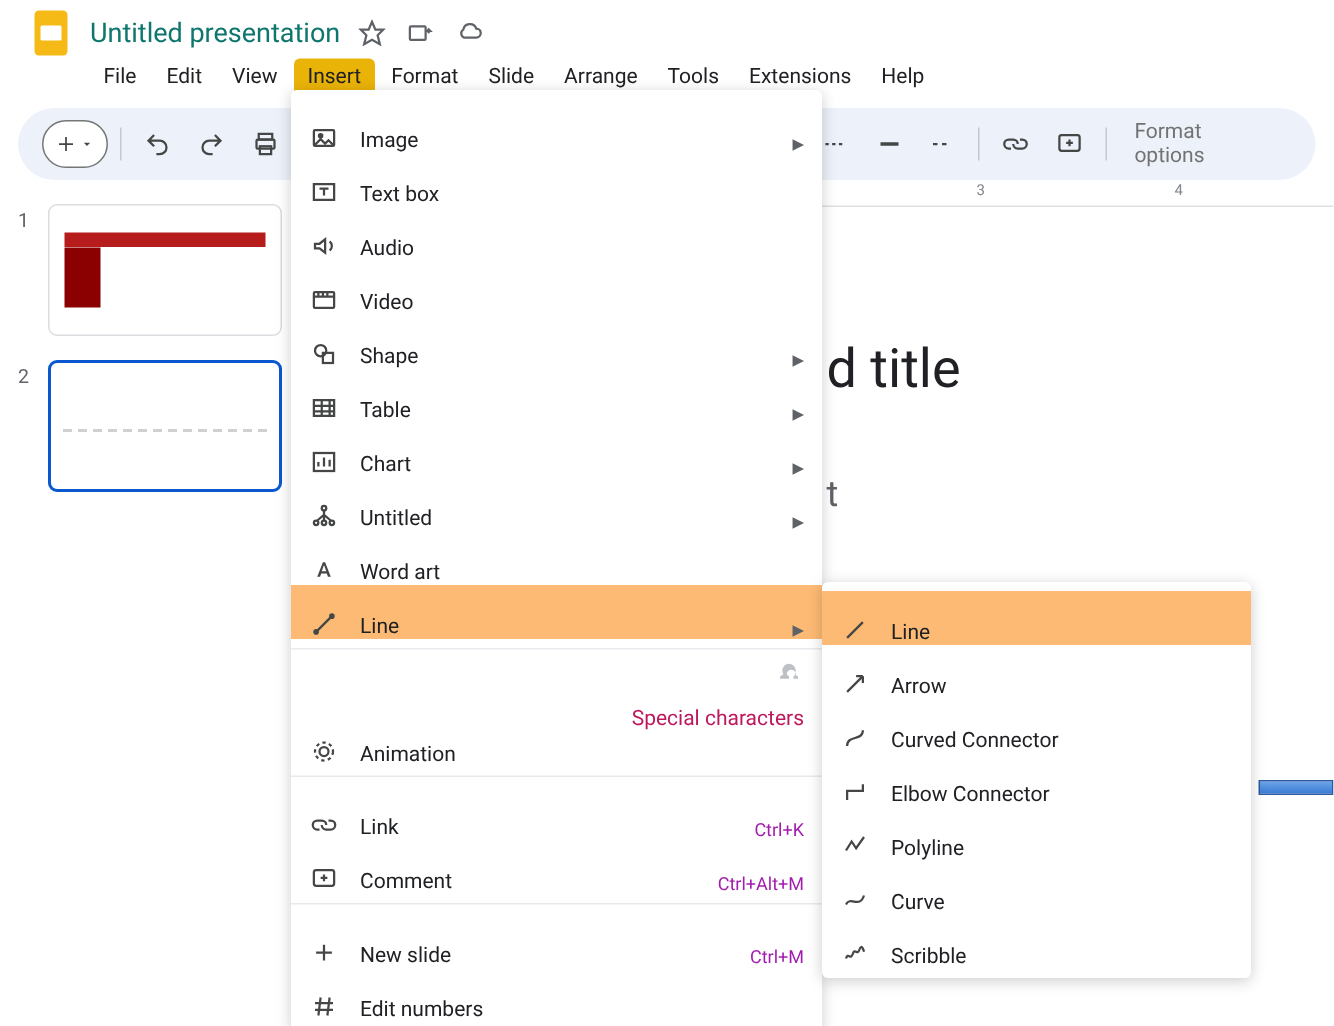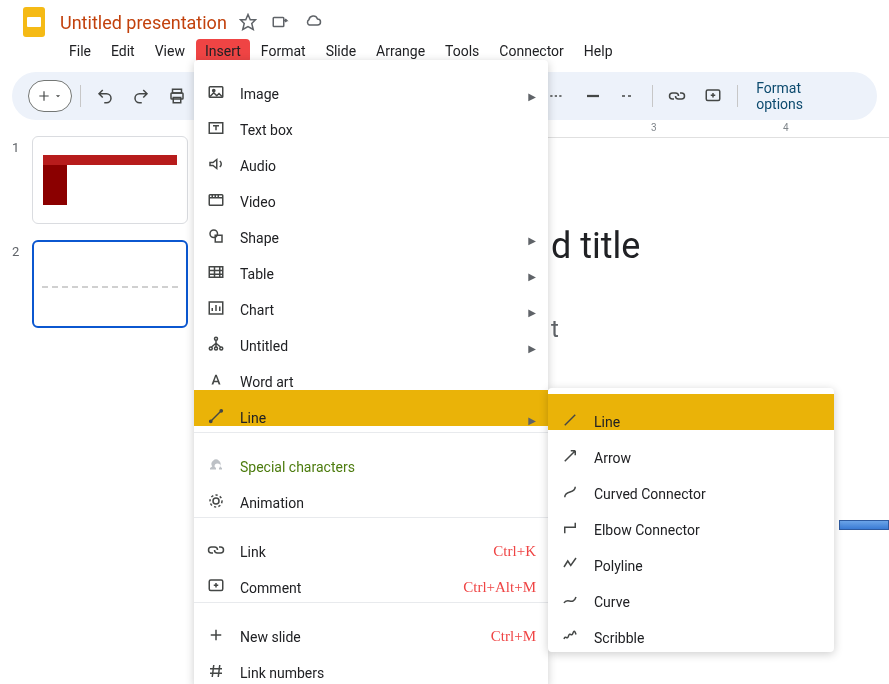--- a/index.html
+++ b/index.html
@@ -2,35 +2,35 @@
 <html><head>
 <meta charset="utf-8">
 <style>
 * { box-sizing: border-box; margin: 0; padding: 0; }
 body { font-family: 'Google Sans', Roboto, Arial, sans-serif; font-size: 14px; color: #202124; background: #fff; overflow: hidden; width: 889px; height: 684px; position: relative; }
 
 
 .titlebar { display: flex; align-items: center; padding: 8px 16px 0 16px; height: 36px; }
 .app-logo { width: 36px; height: 36px; margin-right: 8px; position: relative; }
 .app-logo svg { width: 36px; height: 36px; }
-.doc-title { font-size: 18px; color: #c2410c; margin-right: 12px; }
+.doc-title { font-size: 18px; color: #0f766e; margin-right: 12px; }
 .title-icons { display: flex; gap: 14px; align-items: center; }
 .title-icons span { color: #5f6368; cursor: pointer; }
 
 
 .menubar { display: flex; align-items: center; padding: 0 60px; height: 30px; gap: 2px; }
 .menubar .menuitem { padding: 4px 9px; border-radius: 4px; cursor: pointer; font-size: 14px; color: #202124; }
-.menubar .menuitem.active { background: #ef4444; }
+.menubar .menuitem.active { background: #eab308; }
 
 
 .toolbar { display: flex; align-items: center; padding: 6px 16px; height: 48px; gap: 4px; background: #edf2fa; border-radius: 24px; margin: 6px 12px 0 12px; }
 .tool-btn { width: 32px; height: 32px; display: flex; align-items: center; justify-content: center; border-radius: 4px; cursor: pointer; color: #444746; }
 .tool-btn.pill { width: auto; padding: 0 8px; gap: 2px; background: #fff; border: 1px solid #747775; border-radius: 16px; }
 .tool-sep { width: 1px; height: 22px; background: #c7c7c7; margin: 0 4px; }
-.format-options { padding: 4px 10px; cursor: pointer; color: #0c4a6e; }
+.format-options { padding: 4px 10px; cursor: pointer; color: #737373; }
 
 
 .main { display: flex; height: calc(684px - 120px); position: relative; }
 .sidebar { width: 210px; padding: 16px 12px; }
 .thumb-row { display: flex; align-items: flex-start; margin-bottom: 16px; }
 .thumb-num { width: 20px; font-size: 13px; color: #5f6368; padding-top: 4px; }
 .thumb { width: 156px; height: 88px; background: #fff; border: 1px solid #dadce0; border-radius: 6px; overflow: hidden; position: relative; }
 .thumb.selected { border: 2px solid #0b57d0; }
 .thumb-content-red { position: absolute; left: 10px; right: 10px; top: 18px; bottom: 18px; background: linear-gradient(#b71c1c 0 20%, #fff 20% 100%); }
 .thumb-content-red::after { content:''; position:absolute; left:0; top:20%; bottom:0; width:18%; background:#8b0000; }
@@ -41,26 +41,26 @@
 .ruler .tick { position: absolute; top: 2px; }
 .slide-text1 { position: absolute; left: 340px; top: 105px; font-size: 36px; color: #202124; }
 .slide-text2 { position: absolute; left: 340px; top: 195px; font-size: 24px; color: #5f6368; }
 .slide-bar { position: absolute; right: 0; top: 400px; width: 50px; height: 10px; background: linear-gradient(#6ba4e8, #3a7bd5); border: 1px solid #2d5aa0; }
 
 
 .dropdown { position: absolute; background: #fff; border-radius: 4px; box-shadow: 0 2px 10px rgba(0,0,0,0.2); z-index: 100; padding: 6px 0; }
 .dropdown.insert { left: 194px; top: 60px; width: 354px; }
 .dropdown.line { left: 548px; top: 388px; width: 286px; }
 .dd-item { display: flex; align-items: flex-end; height: 36px; padding: 0 12px; cursor: pointer; gap: 14px; position: relative; }
-.dd-item:hover, .dd-item.hover { background: #eab308; }
-.dd-item.disabled { color: #4d7c0f; cursor: default; }
+.dd-item:hover, .dd-item.hover { background: #fdba74; }
+.dd-item.disabled { color: #be185d; cursor: default; flex-direction: column; }
 .dd-item .icon { width: 20px; height: 20px; display: flex; align-items: center; justify-content: center; color: #444746; }
 .dd-item.disabled .icon { color: #bdc1c6; }
 .dd-item .label { flex: 1; font-size: 14px; }
-.dd-item .shortcut { font-size: 15px; color: #ef4444; font-family: Liberation Serif, serif; }
+.dd-item .shortcut { font-size: 12px; color: #a21caf; }
 .dd-item .arrow { font-size: 10px; color: #5f6368; }
 .dd-sep { height: 1px; background: #e8eaed; margin: 6px 0; }
 
 svg { display: block; }
 </style>
 </head>
 <body>
 
 <div class="titlebar">
   <div class="app-logo">
@@ -92,21 +92,21 @@
 
 <div class="menubar" id="menubar">
     <div class="menuitem">File</div>
     <div class="menuitem">Edit</div>
     <div class="menuitem">View</div>
     <div class="menuitem active">Insert</div>
     <div class="menuitem">Format</div>
     <div class="menuitem">Slide</div>
     <div class="menuitem">Arrange</div>
     <div class="menuitem">Tools</div>
-    <div class="menuitem">Connector</div>
+    <div class="menuitem">Extensions</div>
     <div class="menuitem">Help</div>
   </div>
 
 <div class="toolbar">
   <div class="tool-btn pill">
     <svg width="14" height="14" viewBox="0 0 24 24" stroke="#444746" stroke-width="2">
         <path d="M12 4v16M4 12h16"></path>
       </svg>
     <svg width="10" height="10" viewBox="0 0 24 24" fill="#444746">
         <path d="M7 10l5 5 5-5z"></path>
@@ -336,21 +336,21 @@
       </span>
       <span class="label">New slide</span>
       <span class="shortcut">Ctrl+M</span>
     </div>
     <div class="dd-item">
       <span class="icon">
         <svg width="18" height="18" viewBox="0 0 24 24" fill="none" stroke="#444746" stroke-width="2">
           <path d="M9 4L7 20M17 4l-2 16M4 9h16M4 15h16"></path>
         </svg>
       </span>
-      <span class="label">Link numbers</span>
+      <span class="label">Edit numbers</span>
     </div>
   </div>
 
 <div class="dropdown line" id="line-dd">
     <div class="dd-item hover">
       <span class="icon">
         <svg width="18" height="18" viewBox="0 0 24 24" fill="none" stroke="#444746" stroke-width="2">
           <path d="M5 19L19 5"></path>
         </svg>
       </span>

